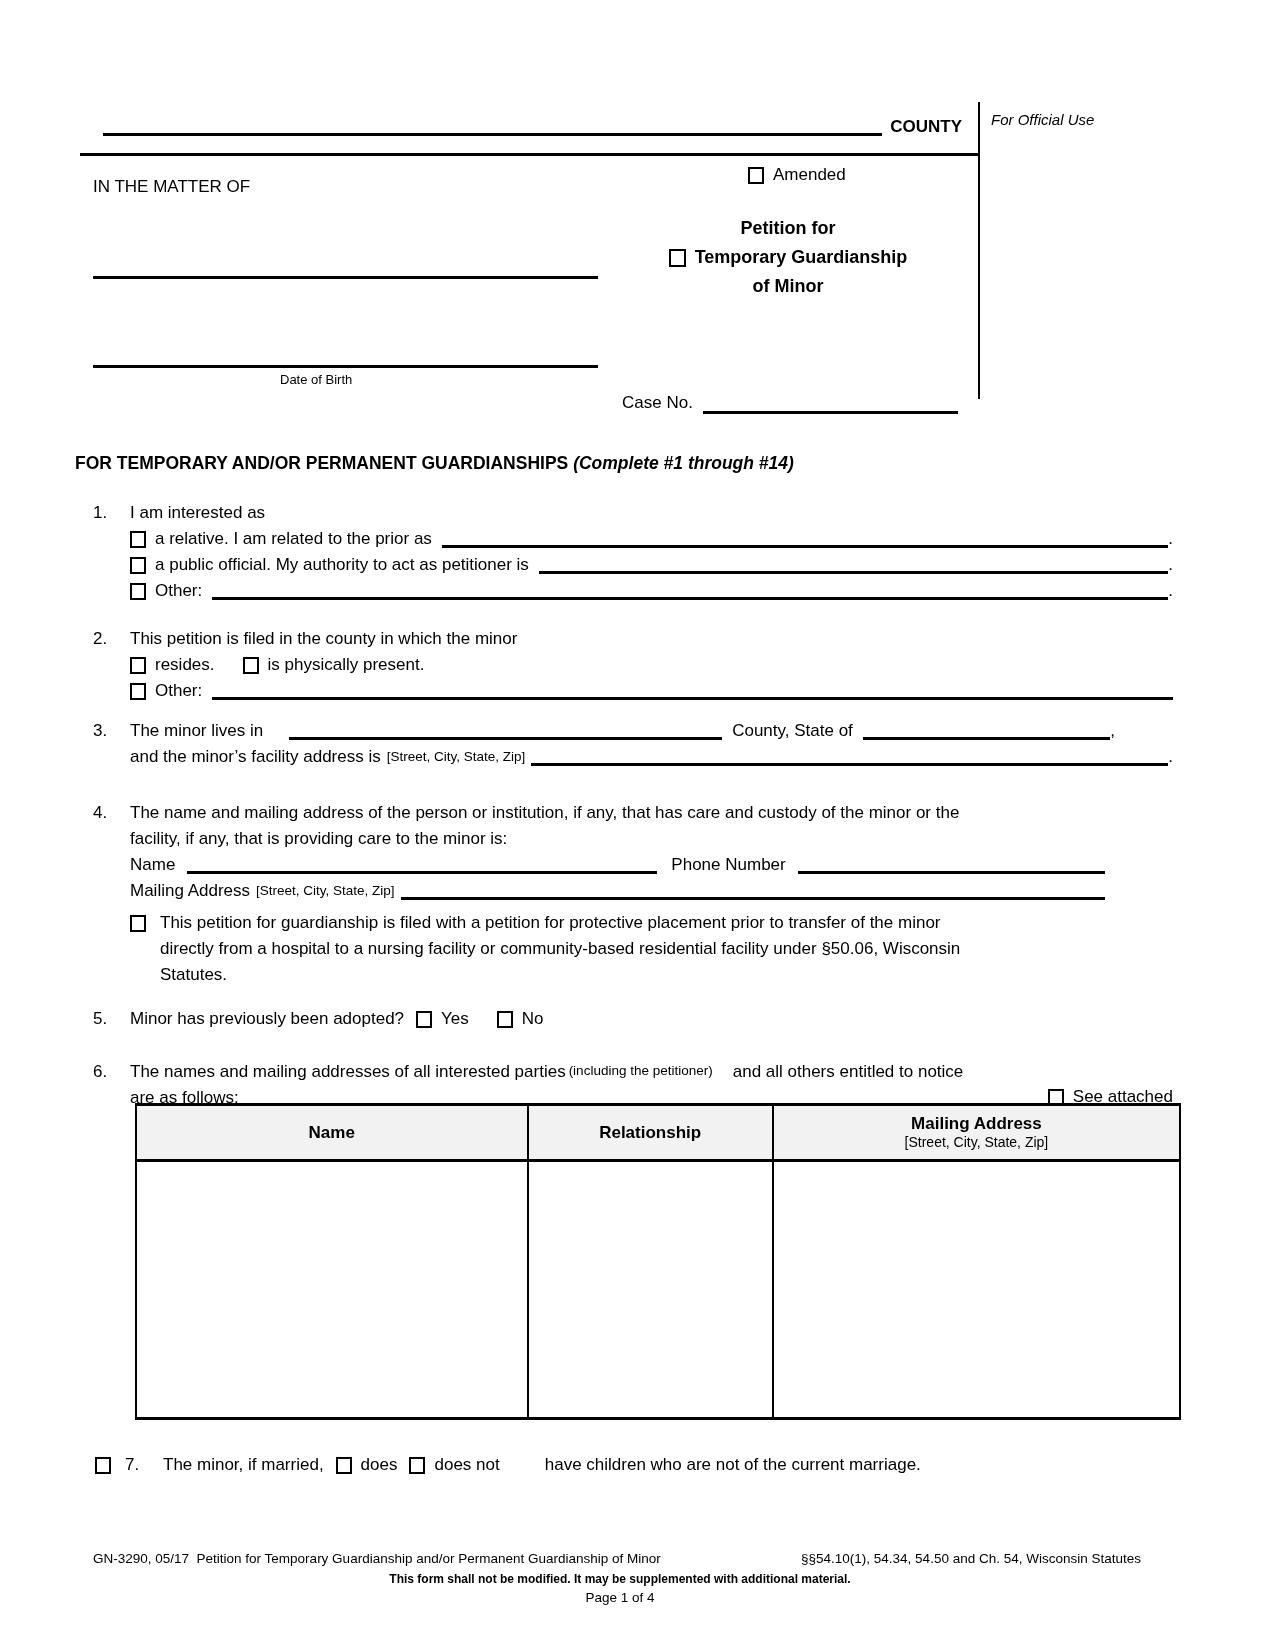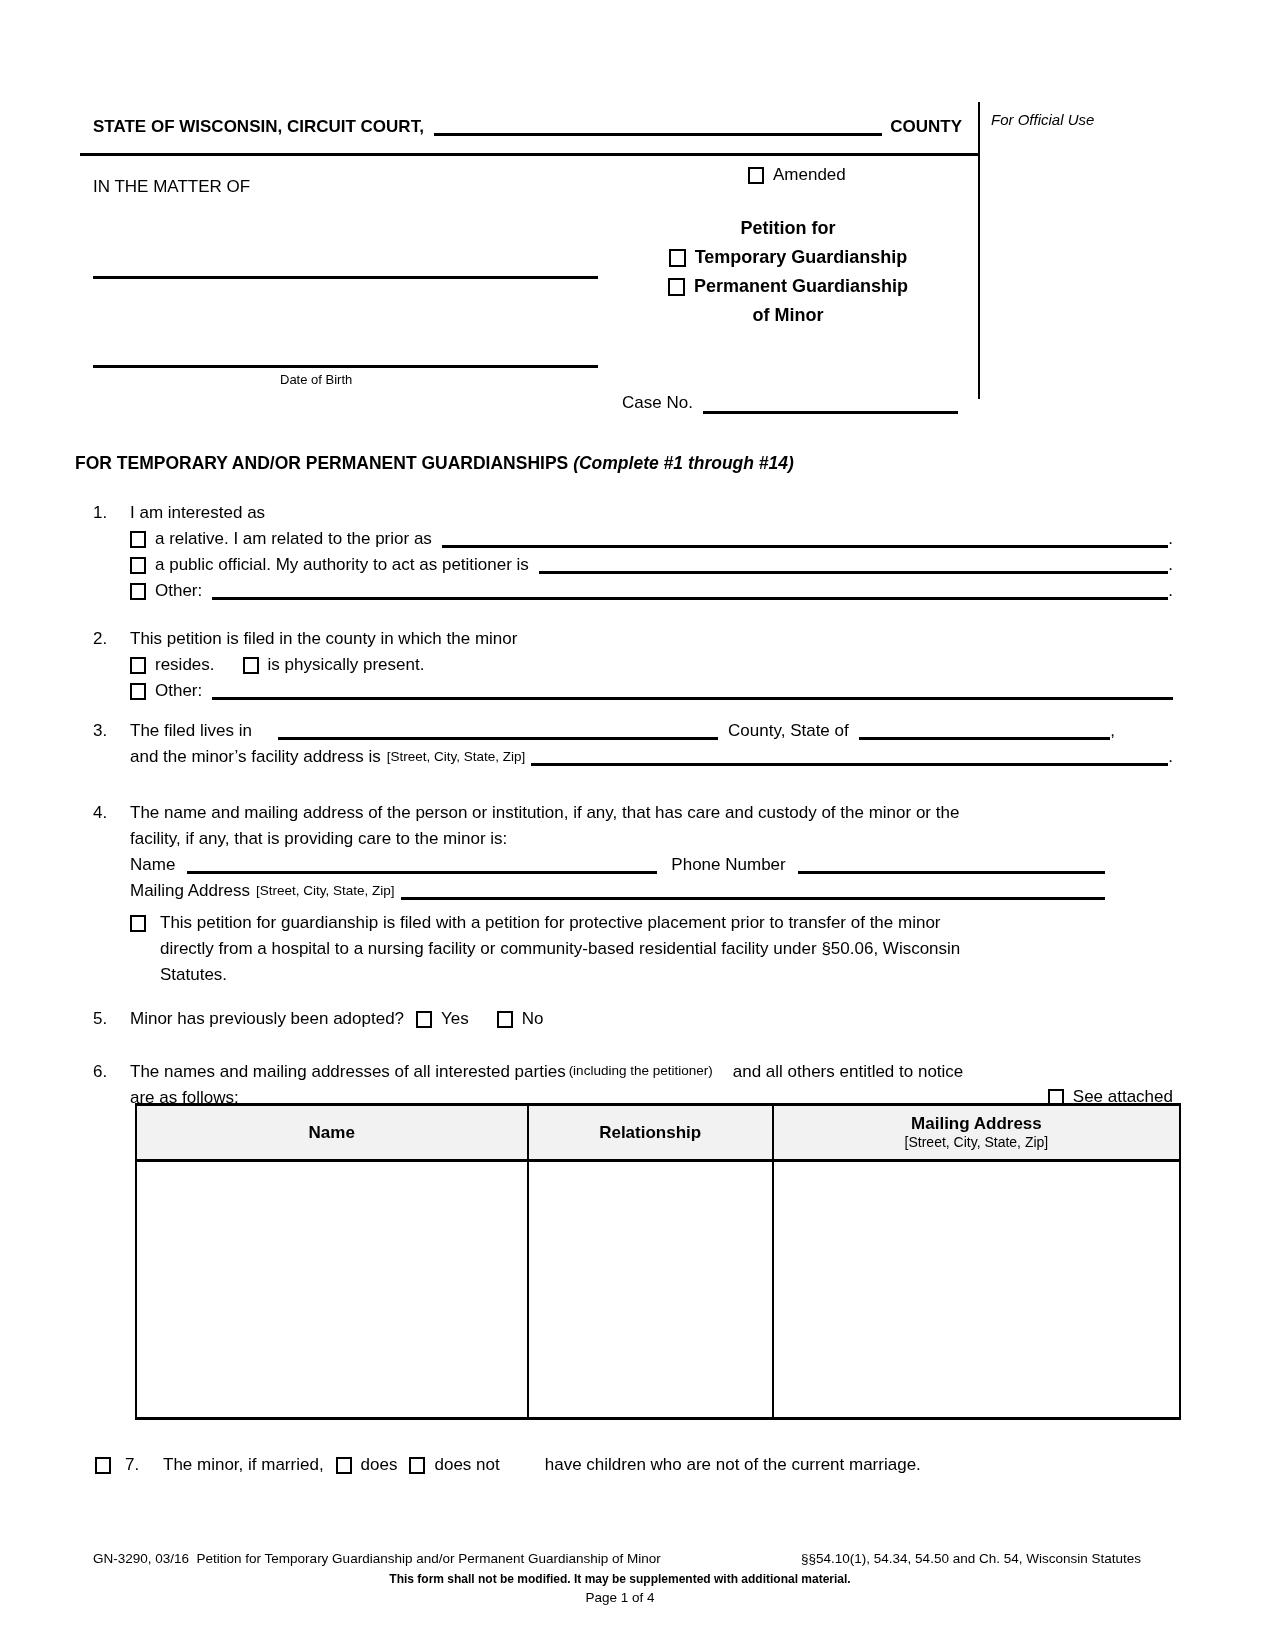--- a/index.html
+++ b/index.html
@@ -78,45 +78,40 @@
   .footer2 { top:1571px; left:0; width:1240px; text-align:center; font-weight:bold;
              font-size:12px; line-height:17px; }
   .footer3 { top:1590px; left:0; width:1240px; text-align:center; font-size:13.5px; line-height:16px; }
 </style>
 </head>
 <body>
 
 <div class="page">
 
   <div class="abs row court-row">
-    <span>STATE OF WISCONSIN, CIRCUIT COURT,</span>
     <span class="fl grow" style="margin-left:10px;margin-right:8px;"></span>
     <span>COUNTY</span>
   </div>
   <div class="abs header-rule"></div>
   <div class="abs vline"></div>
   <div class="abs official">For Official Use</div>
 
   <div class="abs matter">IN THE MATTER OF</div>
 
   <div class="abs row amended">
     <span class="cb"></span>
     <span>Amended</span>
   </div>
 
   <div class="abs petition">
     <div>Petition for</div>
     <div class="row">
       <span class="cb"></span>
       <span>Temporary Guardianship</span>
     </div>
-    <div class="row">
-      <span class="cb"></span>
-      <span>Permanent Guardianship</span>
-    </div>
     <div>of Minor</div>
   </div>
 
   <div class="absline name-line"></div>
   <div class="absline dob-line"></div>
   <div class="abs dob-label small">Date of Birth</div>
 
   <div class="abs row caseno">
     <span>Case No.</span>
     <span class="fl grow" style="margin-left:10px;"></span>
@@ -166,21 +161,21 @@
     <div class="row ind">
       <span class="cb"></span>
       <span>Other:</span>
       <span class="fl grow" style="margin-left:10px;"></span>
     </div>
   </div>
 
   <div class="item i3">
     <div class="row" style="width:1022px;">
       <span class="num">3.</span>
-      <span>The filed lives in</span>
+      <span>The minor lives in</span>
       <span class="fl" style="flex:1.75 1 0; margin-left:26px; margin-right:10px;"></span>
       <span>County, State of</span>
       <span class="fl" style="flex:1 1 0; margin-left:10px;"></span>
       <span>,</span>
     </div>
     <div class="row ind">
       <span>and the minor’s facility address is</span>
       <span class="bracket">[Street, City, State, Zip]</span>
       <span class="fl grow"></span>
       <span>.</span>
@@ -279,19 +274,19 @@
       <span>does</span>
       <span class="gap12"></span>
       <span class="cb"></span>
       <span>does not</span>
       <span class="gap45"></span>
       <span>have children who are not of the current marriage.</span>
     </div>
   </div>
 
   <div class="abs footer1">
-    <span>GN-3290, 03/16  Petition for Temporary Guardianship and/or Permanent Guardianship of Minor</span>
+    <span>GN-3290, 05/17  Petition for Temporary Guardianship and/or Permanent Guardianship of Minor</span>
     <span>§§54.10(1), 54.34, 54.50 and Ch. 54, Wisconsin Statutes</span>
   </div>
   <div class="abs footer2">This form shall not be modified. It may be supplemented with additional material.</div>
   <div class="abs footer3">Page 1 of 4</div>
 
 </div>
 
 </body></html>

